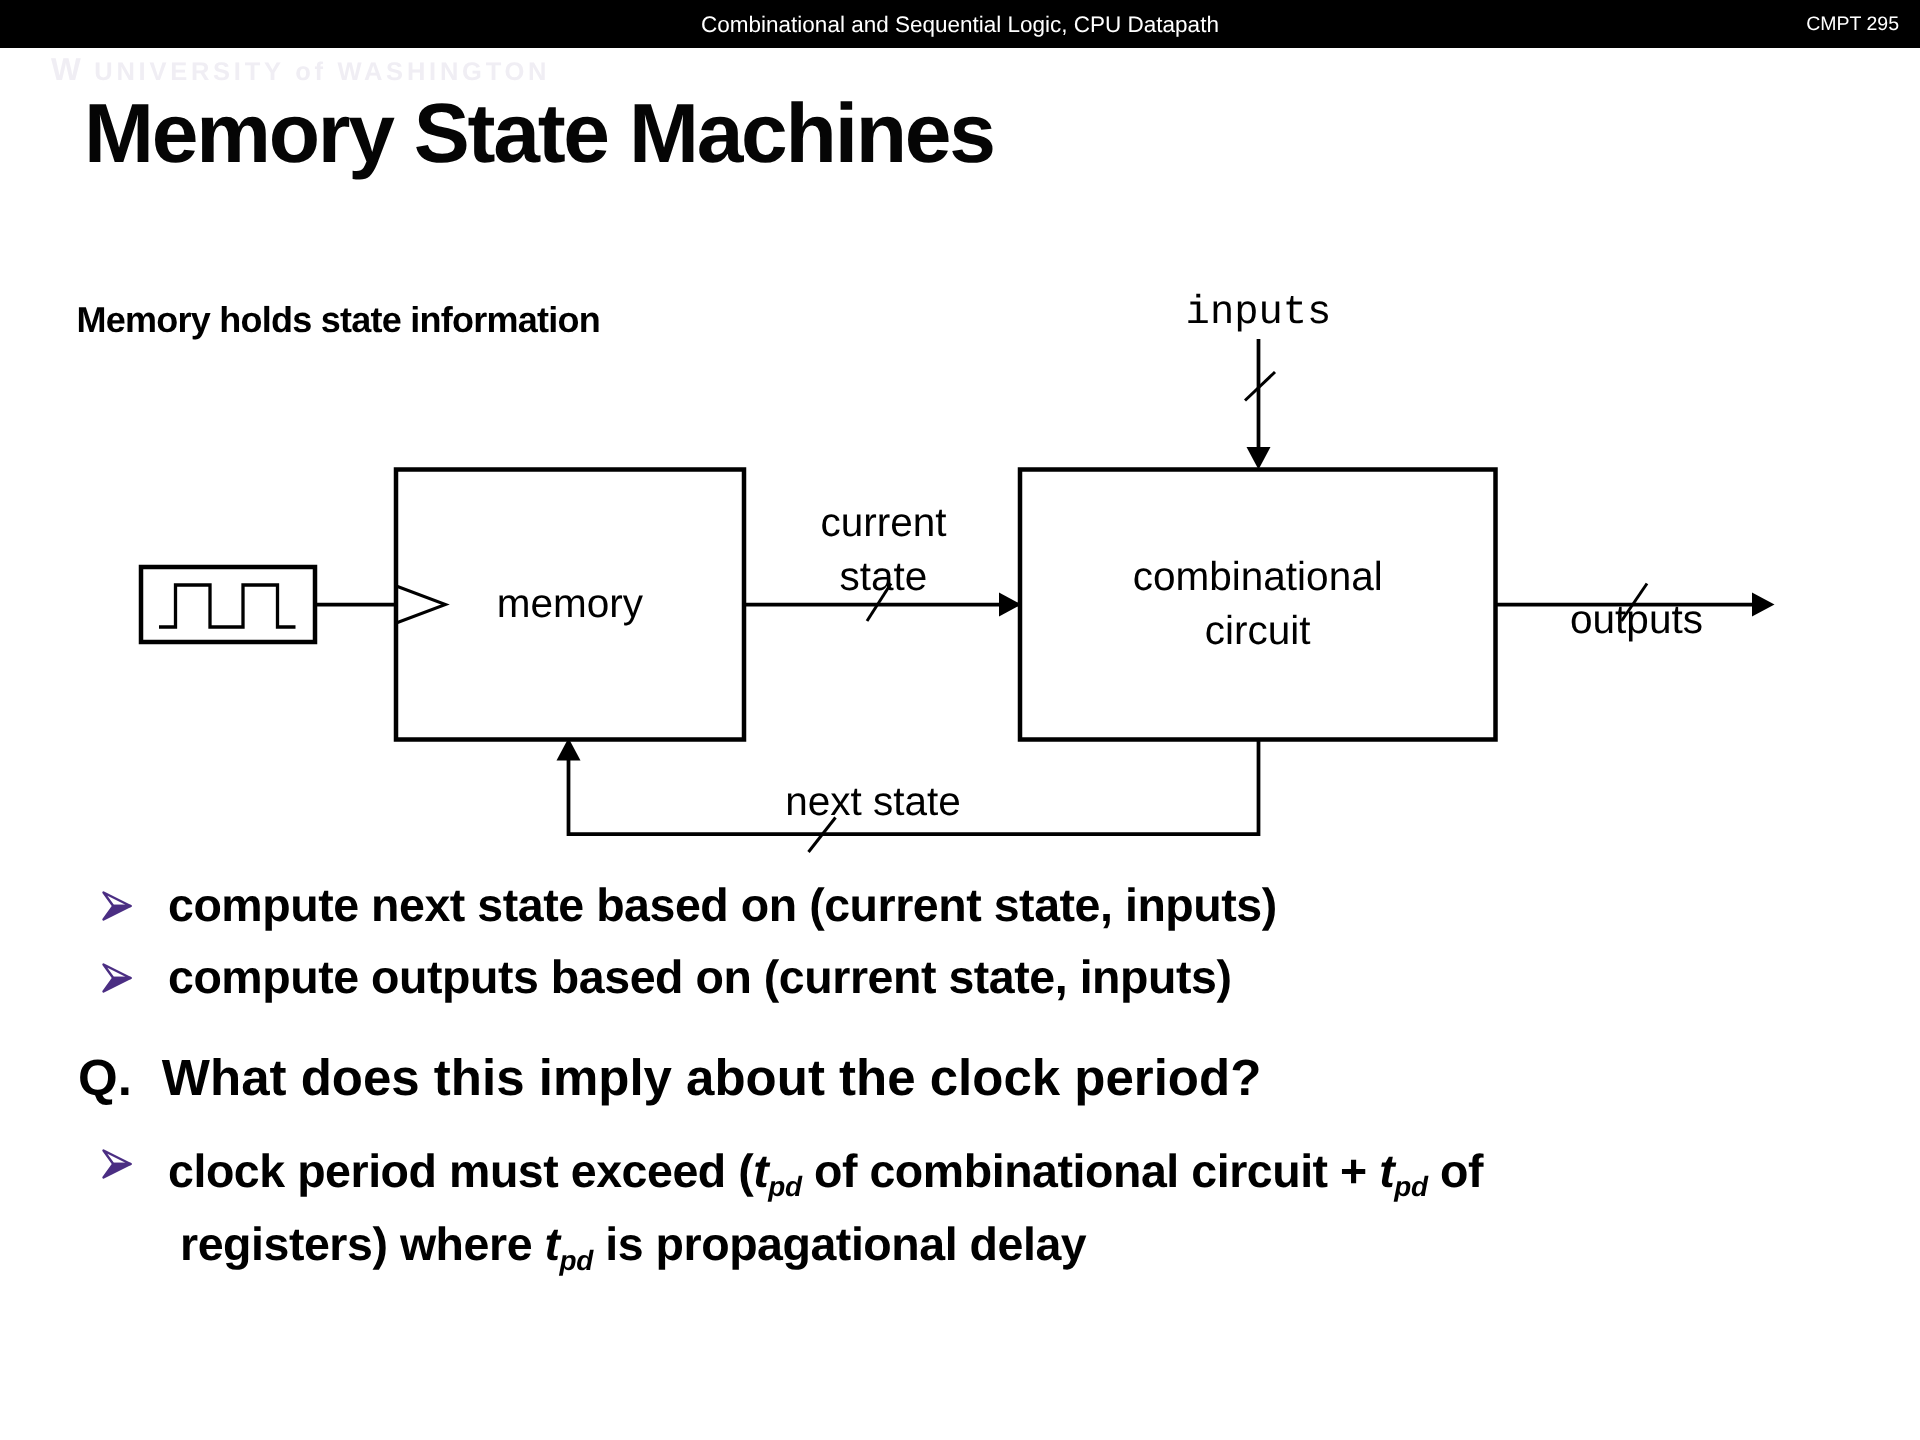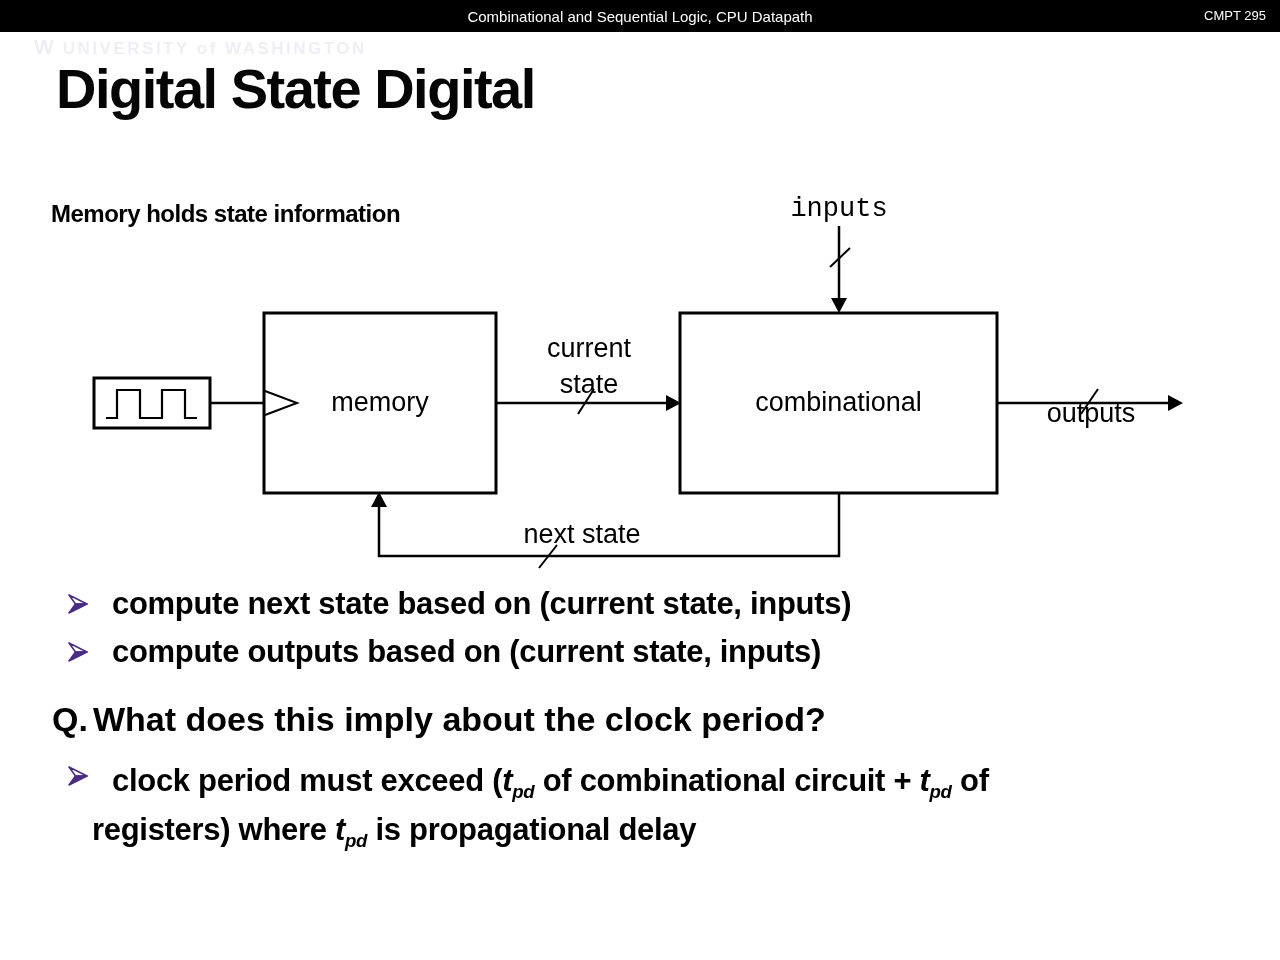--- a/index.html
+++ b/index.html
@@ -28,42 +28,42 @@
   #outputs-label{left:1027px;top:368px;width:128px;margin-top:28px;}
   #next-state-label{left:497px;top:517px;width:170px;}
   
   .bullets{position:absolute;left:66px;top:585px;z-index:2;}
   .bullet-row{display:flex;align-items:flex-start;margin-bottom:9px;}
   .bullet-icon{width:24px;height:24px;margin:7px 22px 0 0;flex:none;}
   .bullet-icon polygon{stroke:#4b2e83;stroke-width:1.6;stroke-linejoin:round;}
   .btext{font-size:31px;font-weight:bold;letter-spacing:-0.3px;line-height:1.25;white-space:nowrap;}
   
   .question{position:absolute;left:52px;top:700px;font-size:34px;font-weight:bold;z-index:2;white-space:nowrap;}
-  .question .qtext{margin-left:5px;}
+  .question .qtext{margin-left:20px;}
   
   .answer{position:absolute;left:66px;top:757px;z-index:2;}
   .answer .arow{display:flex;align-items:flex-start;}
   .atext{font-size:31px;font-weight:bold;letter-spacing:-0.3px;line-height:1.55;white-space:nowrap;}
-  .answer .line2{margin-left:26px;}
+  .answer .line2{margin-left:54px;}
   .tvar{font-style:italic;}
   .tsub{font-style:italic;font-size:0.6em;vertical-align:-0.35em;}
 </style>
 </head>
 <body>
 
 <div class="header">
   <div class="header-title">Combinational and Sequential Logic, CPU Datapath</div>
   <div class="header-course">CMPT 295</div>
 </div>
 
 <div class="watermark">
   <span class="wlogo">W</span><span>UNIVERSITY of WASHINGTON</span>
 </div>
 
-<div class="slide-title">Digital State Digital</div>
+<div class="slide-title">Memory State Machines</div>
 <div class="subtitle">Memory holds state information</div>
 
 <svg class="diagram-svg" width="1280" height="960" viewBox="0 0 1280 960">
   <g stroke="#000" fill="none">
     <g>
       <rect x="94" y="378" width="116" height="50" stroke-width="3"></rect>
       <polyline points="106,418 117,418 117,390 140,390 140,418 162,418 162,390 185,390 185,418 197,418" stroke-width="2.2"></polyline>
     </g>
     <line x1="211" y1="403" x2="263" y2="403" stroke-width="2.5"></line>
     <polyline points="265,391 297,403 265,415" stroke-width="2"></polyline>
@@ -89,20 +89,21 @@
       <polygon points="371,507 379,492 387,507" fill="#000" stroke="none"></polygon>
       <line x1="539" y1="568" x2="557" y2="545" stroke-width="2"></line>
     </g>
   </g>
 </svg>
 
 <div class="dlabel box-label" id="memory-label">memory</div>
 <div class="dlabel box-label" id="comb-label">
   <div>
     <div>combinational</div>
+    <div>circuit</div>
   </div>
 </div>
 <div class="dlabel" id="inputs-label">inputs</div>
 <div class="dlabel" id="current-state-label">
   <div>current</div>
   <div>state</div>
 </div>
 <div class="dlabel" id="outputs-label">outputs</div>
 <div class="dlabel" id="next-state-label">next state</div>
 

